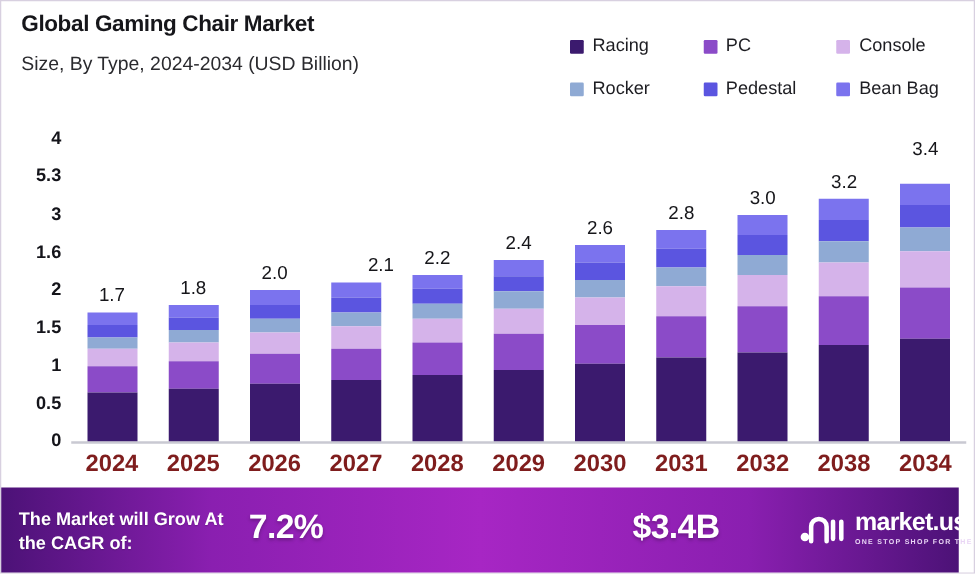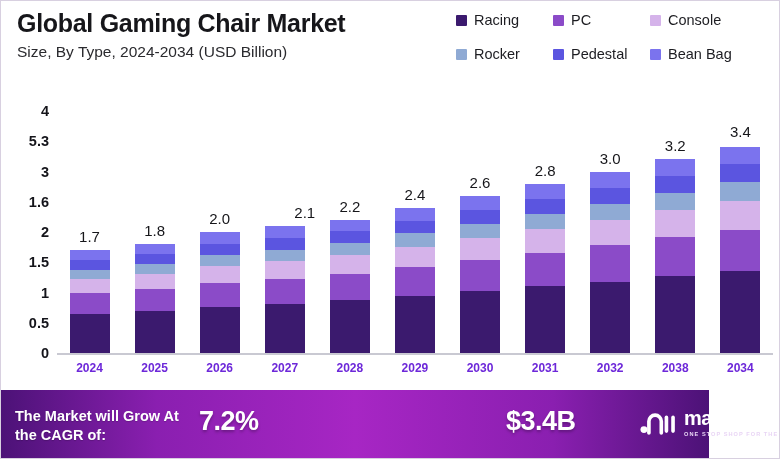--- a/index.html
+++ b/index.html
@@ -14,32 +14,32 @@
     width:780px; height:459px;
     position:relative;
     background:#ffffff;
     border:1px solid #d8d0e0;
   }
 
   
   .header { position:absolute; left:0; top:0; width:780px; height:84px; }
   .title {
     position:absolute; left:16px; top:8px;
-    font-size:25px; font-weight:bold; color:#16161a;
+    font-size:18px; font-weight:bold; color:#16161a;
     letter-spacing:-0.3px; white-space:nowrap;
   }
   .subtitle {
     position:absolute; left:16px; top:42px;
     font-size:15.5px; color:#2a2a2e; white-space:nowrap;
   }
 
   
   .legend { position:absolute; left:455px; top:11px; width:320px; }
   .legend-row { display:flex; height:34px; align-items:flex-start; }
-  .legend-item { display:flex; align-items:center; width:97px; }
+  .legend-item { display:flex; align-items:center; width:107px;margin-top:17px; }
   .legend-swatch {
     width:11px; height:11px; flex:0 0 auto; margin-right:7px; border-radius:1px;
   }
   .legend-label { font-size:14.5px; color:#1d1d22; white-space:nowrap; }
 
   
   .plot { position:absolute; left:0; top:84px; width:780px; height:300px; }
   .y-axis { position:absolute; left:0; top:0; width:56px; height:268px; }
   .y-tick {
     position:absolute; right:8px; font-size:14.5px; font-weight:bold;
@@ -62,27 +62,27 @@
     transform:translateX(-50%); left:50%;
   }
   .bar-stack { width:40px; display:flex; flex-direction:column-reverse; }
   .seg { width:100%; }
 
   .x-axis {
     position:absolute; left:56px; top:276px; width:716px; height:24px;
     display:flex; justify-content:space-around;
   }
   .x-label {
-    width:46px; text-align:center; font-size:12px;
-    font-weight:bold; color:#6d28d9;
+    width:46px; text-align:center; font-size:19px;
+    font-weight:bold; color:#7f1d1d;
   }
 
   
   .footer {
-    position:absolute; left:0; bottom:0; width:708px; height:68px;
+    position:absolute; left:0; bottom:0; width:766px; height:68px;
     background:linear-gradient(90deg,#4c1277 0%,#8a1fb0 22%,#a726c4 50%,#8a1fb0 78%,#4c1277 100%);
     display:flex; align-items:center;
   }
   .foot-text {
     color:#ffffff; font-size:14.5px; font-weight:bold; line-height:1.28;
     text-shadow:0 1px 1px rgba(0,0,0,.18);
   }
   .foot-big {
     color:#ffffff; font-weight:bold; font-size:27px; letter-spacing:-0.5px;
     text-shadow:0 2px 3px rgba(0,0,0,.28);
@@ -260,21 +260,21 @@
           <div class="bar-stack">
             <div class="seg" style="background: rgb(59, 26, 110); height: 76.835px;"></div>
             <div class="seg" style="background: rgb(139, 75, 200); height: 38.72px;"></div>
             <div class="seg" style="background: rgb(213, 179, 234); height: 27.225px;"></div>
             <div class="seg" style="background: rgb(143, 170, 212); height: 17.545px;"></div>
             <div class="seg" style="background: rgb(91, 85, 224); height: 16.94px;"></div>
             <div class="seg" style="background: rgb(123, 115, 238); height: 16.335px;"></div>
           </div>
         </div>
         <div class="bar-group">
-          <div class="bar-value" style="bottom: 213px; text-align: center;">3.4</div>
+          <div class="bar-value" style="bottom: 225px; text-align: center;">3.4</div>
           <div class="bar-stack">
             <div class="seg" style="background: rgb(59, 26, 110); height: 81.675px;"></div>
             <div class="seg" style="background: rgb(139, 75, 200); height: 41.14px;"></div>
             <div class="seg" style="background: rgb(213, 179, 234); height: 29.04px;"></div>
             <div class="seg" style="background: rgb(143, 170, 212); height: 18.755px;"></div>
             <div class="seg" style="background: rgb(91, 85, 224); height: 18.15px;"></div>
             <div class="seg" style="background: rgb(123, 115, 238); height: 16.94px;"></div>
           </div>
         </div>
       </div>

